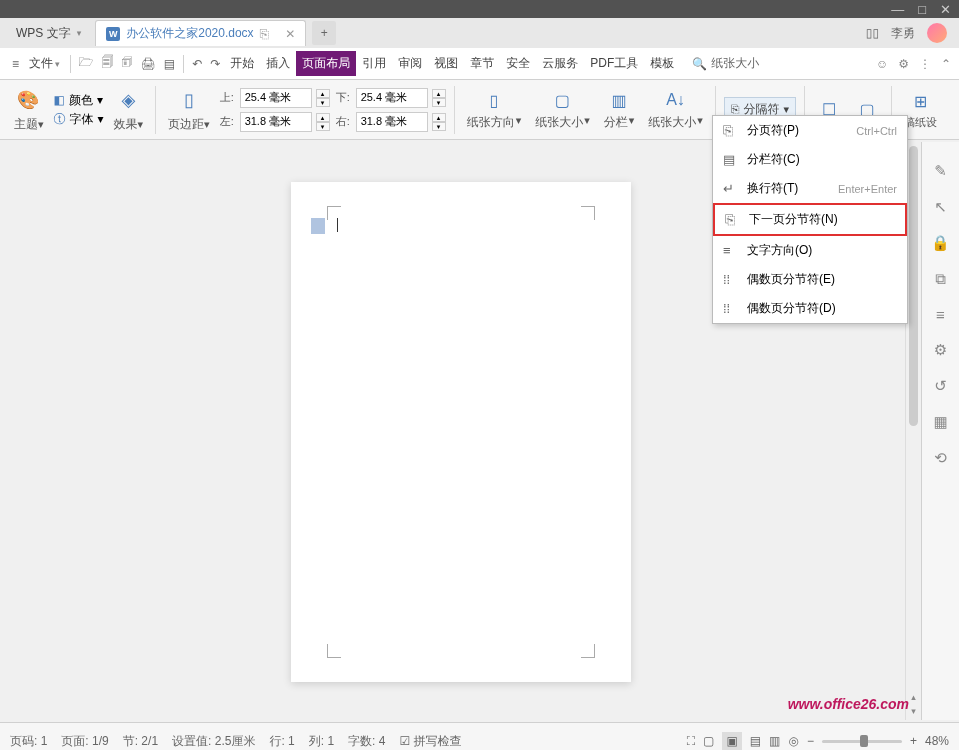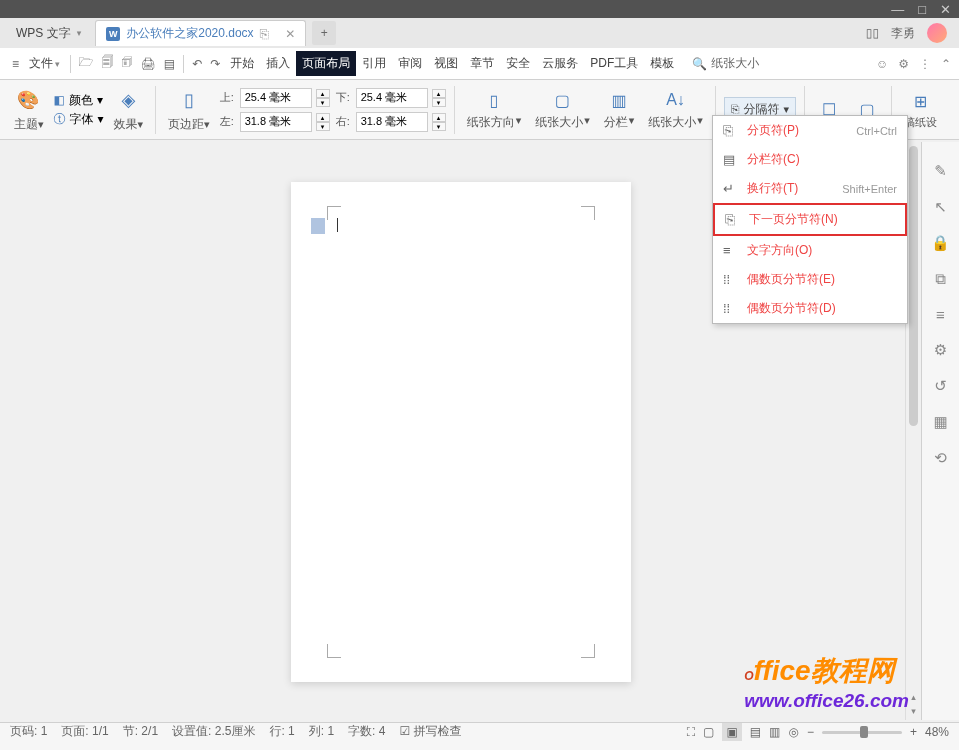--- a/index.html
+++ b/index.html
@@ -9,21 +9,21 @@
 .tabbar{height:30px;background:#e8e8e8;display:flex;align-items:center;padding:0 4px;gap:2px}
 .apptab{padding:4px 12px;color:#444;display:flex;align-items:center;gap:6px}
 .doctab{background:#fff;border:1px solid #ccc;border-bottom:none;border-radius:3px 3px 0 0;padding:4px 10px;color:#4a7ebb;display:flex;align-items:center;gap:6px}
 .doctab-icon{width:14px;height:14px;background:#4a7ebb;color:#fff;border-radius:2px;display:inline-flex;align-items:center;justify-content:center;font-size:9px;font-weight:bold}
 .tabclose{color:#999;margin-left:10px}
 .newtab{width:24px;height:24px;display:flex;align-items:center;justify-content:center;color:#666;background:#ddd;border-radius:2px;margin-left:4px}
 .tabbar-right{margin-left:auto;display:flex;align-items:center;gap:12px;padding-right:8px;color:#666}
 .avatar{width:20px;height:20px;border-radius:50%;background:linear-gradient(135deg,#f7a,#fa7)}
 .toolbar{height:32px;background:#fff;border-bottom:1px solid #d0d0d0;display:flex;align-items:center;padding:0 8px;gap:0}
 .menubtn{padding:4px 6px;color:#444;display:flex;align-items:center;gap:2px;cursor:pointer}
-.menubtn.active{background:#0f172a;color:#fff}
+.menubtn.active{background:#701a75;color:#fff}
 .sep{width:1px;height:18px;background:#d0d0d0;margin:0 4px}
 .ticon{color:#666;padding:2px 4px;cursor:pointer}
 .carrot{font-size:9px;color:#888}
 .search{margin-left:12px;display:flex;align-items:center;gap:4px;color:#666}
 .toolbar-right{margin-left:auto;display:flex;align-items:center;gap:10px;color:#888}
 .ribbon{height:60px;background:#f6f6f6;border-bottom:1px solid #d0d0d0;display:flex;align-items:center;padding:0 10px;gap:6px}
 .rgroup{display:flex;flex-direction:column;align-items:center;gap:2px;padding:0 4px}
 .rgroup .lbl{font-size:11px;color:#555}
 .ricon{width:28px;height:28px;display:flex;align-items:center;justify-content:center;color:#4a7ebb;font-size:18px}
 .rsep{width:1px;height:48px;background:#d8d8d8;margin:0 2px}
@@ -43,32 +43,32 @@
 .page .crn.tl{top:24px;left:36px;border-right:none;border-bottom:none}
 .page .crn.tr{top:24px;right:36px;border-left:none;border-bottom:none}
 .page .crn.bl{bottom:24px;left:36px;border-right:none;border-top:none}
 .page .crn.br{bottom:24px;right:36px;border-left:none;border-top:none}
 .page .docicon{position:absolute;top:36px;left:20px;width:14px;height:16px;background:#b0c4e0}
 .page .cursor{position:absolute;top:36px;left:46px;width:1px;height:14px;background:#333}
 .dropdown{position:absolute;top:115px;left:712px;width:196px;background:#fff;border:1px solid #bbb;box-shadow:2px 2px 6px rgba(0,0,0,.2);z-index:100}
 .dropdown .ditem{display:flex;align-items:center;padding:6px 10px;gap:8px;cursor:pointer}
 .dropdown .ditem.hl{border:2px solid #e03030}
 .dropdown .dicon{width:16px;color:#666;font-size:13px}
-.dropdown .dtxt{flex:1;color:#ef4444;font-size:12px}
+.dropdown .dtxt{flex:1;color:#000000;font-size:12px}
 .dropdown .dshort{color:#999;font-size:11px}
 .rightpanel{position:absolute;top:142px;right:0;width:38px;bottom:30px;background:#f6f6f6;border-left:1px solid #d0d0d0;display:flex;flex-direction:column;align-items:center;padding-top:20px;gap:18px}
 .rightpanel .rp{color:#888;font-size:15px;cursor:pointer}
-.statusbar{position:absolute;bottom:0;left:0;right:0;height:28px;background:#f6f6f6;border-top:1px solid #d0d0d0;display:flex;align-items:flex-start;padding:0 10px;gap:14px;font-size:11px;color:#666}
+.statusbar{position:absolute;bottom:0;left:0;right:0;height:28px;background:#f6f6f6;border-top:1px solid #d0d0d0;display:flex;align-items:flex-end;padding:0 10px;gap:14px;font-size:11px;color:#666}
 .statusbar .sright{margin-left:auto;display:flex;align-items:center;gap:8px}
 .zoomslider{width:80px;height:3px;background:#ccc;position:relative;border-radius:2px}
 .zoomslider .zt{position:absolute;width:8px;height:12px;background:#888;top:-5px;left:38px;border-radius:2px}
 .watermark{position:absolute;bottom:38px;right:50px;z-index:200;font-weight:bold;font-style:italic}
 .wm1{font-size:28px;color:#ff8c00}
 .wm1 .o{color:#d04020}
-.wm2{font-size:19px;color:#6d28d9}
+.wm2{font-size:14px;color:#be185d}
 .scroll-v{position:absolute;top:142px;right:38px;width:16px;bottom:30px;background:#f0f0f0;border-left:1px solid #ddd}
 .scroll-v .sthumb{position:absolute;top:4px;left:3px;right:3px;height:280px;background:#ccc;border-radius:5px}
 .scroll-v .sarr{position:absolute;left:0;right:0;text-align:center;font-size:9px;color:#888}
 </style>
 </head>
 <body>
 
 <div class="titlebar">
   <span class="wbtn">—</span>
   <span class="wbtn">□</span>
@@ -235,21 +235,21 @@
       <span class="dtxt">分页符(P)</span>
       <span class="dshort">Ctrl+Ctrl</span>
     </div>
   <div class="ditem">
       <span class="dicon">▤</span>
       <span class="dtxt">分栏符(C)</span>
     </div>
   <div class="ditem">
       <span class="dicon">↵</span>
       <span class="dtxt">换行符(T)</span>
-      <span class="dshort">Shift+Enter</span>
+      <span class="dshort">Enter+Enter</span>
     </div>
   <div class="ditem hl">
       <span class="dicon">⎘</span>
       <span class="dtxt">下一页分节符(N)</span>
     </div>
   <div class="ditem">
       <span class="dicon">≡</span>
       <span class="dtxt">文字方向(O)</span>
     </div>
   <div class="ditem">
@@ -275,21 +275,21 @@
   <span class="rp">⧉</span>
   <span class="rp">≡</span>
   <span class="rp">⚙</span>
   <span class="rp">↺</span>
   <span class="rp">▦</span>
   <span class="rp">⟲</span>
 </div>
 
 <div class="statusbar">
   <span>页码: 1</span>
-  <span>页面: 1/1</span>
+  <span>页面: 1/9</span>
   <span>节: 2/1</span>
   <span>设置值: 2.5厘米</span>
   <span>行: 1</span>
   <span>列: 1</span>
   <span>字数: 4</span>
   <span>☑ <span>拼写检查</span></span>
   <div class="sright">
     <span>⛶</span>
     <span>▢</span>
     <span style="background:#ddd;padding:2px 4px">▣</span>
@@ -299,15 +299,14 @@
     <span>−</span>
     <div class="zoomslider">
         <div class="zt"></div>
       </div>
     <span>+</span>
     <span>48%</span>
   </div>
 </div>
 
 <div class="watermark">
-  <div class="wm1"><span class="o">O</span>ffice教程网</div>
   <div class="wm2">www.office26.com</div>
 </div>
 
 </body></html>

